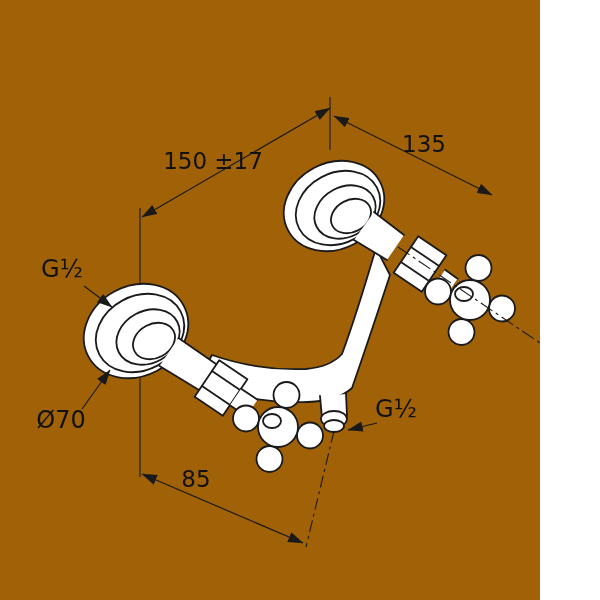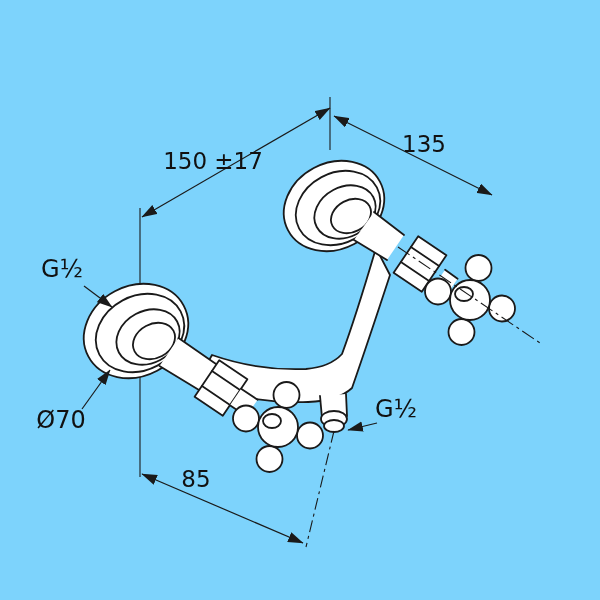--- a/index.html
+++ b/index.html
@@ -1,16 +1,16 @@
 <!DOCTYPE html>
 <html><head>
 <meta charset="utf-8">
 <style>
   html,body{margin:0;padding:0;background:#ffffff;}
-  .canvas{position:relative;width:600px;height:600px;background:#7dd3fc;overflow:hidden;}
+  .canvas{position:relative;width:540px;height:600px;background:#a16207;overflow:hidden;}
   svg{display:block;}
   .dim-line{stroke:#1a1a1a;stroke-width:1.2;fill:none;}
   .ext-line{stroke:#1a1a1a;stroke-width:1.1;fill:none;}
   .center-line{stroke:#1a1a1a;stroke-width:1.1;fill:none;}
   .part{stroke:#1a1a1a;stroke-width:1.8;fill:none;stroke-linejoin:round;stroke-linecap:round;}
   .part-fill{stroke:#1a1a1a;stroke-width:1.8;fill:#ffffff;stroke-linejoin:round;}
   .part-mask{stroke:none;fill:#ffffff;}
   .dim-text{font-family:"DejaVu Sans","Liberation Sans",sans-serif;font-size:23px;fill:#111111;}
   .dim-text-lg{font-family:"DejaVu Sans","Liberation Sans",sans-serif;font-size:24px;fill:#111111;}
 </style>

